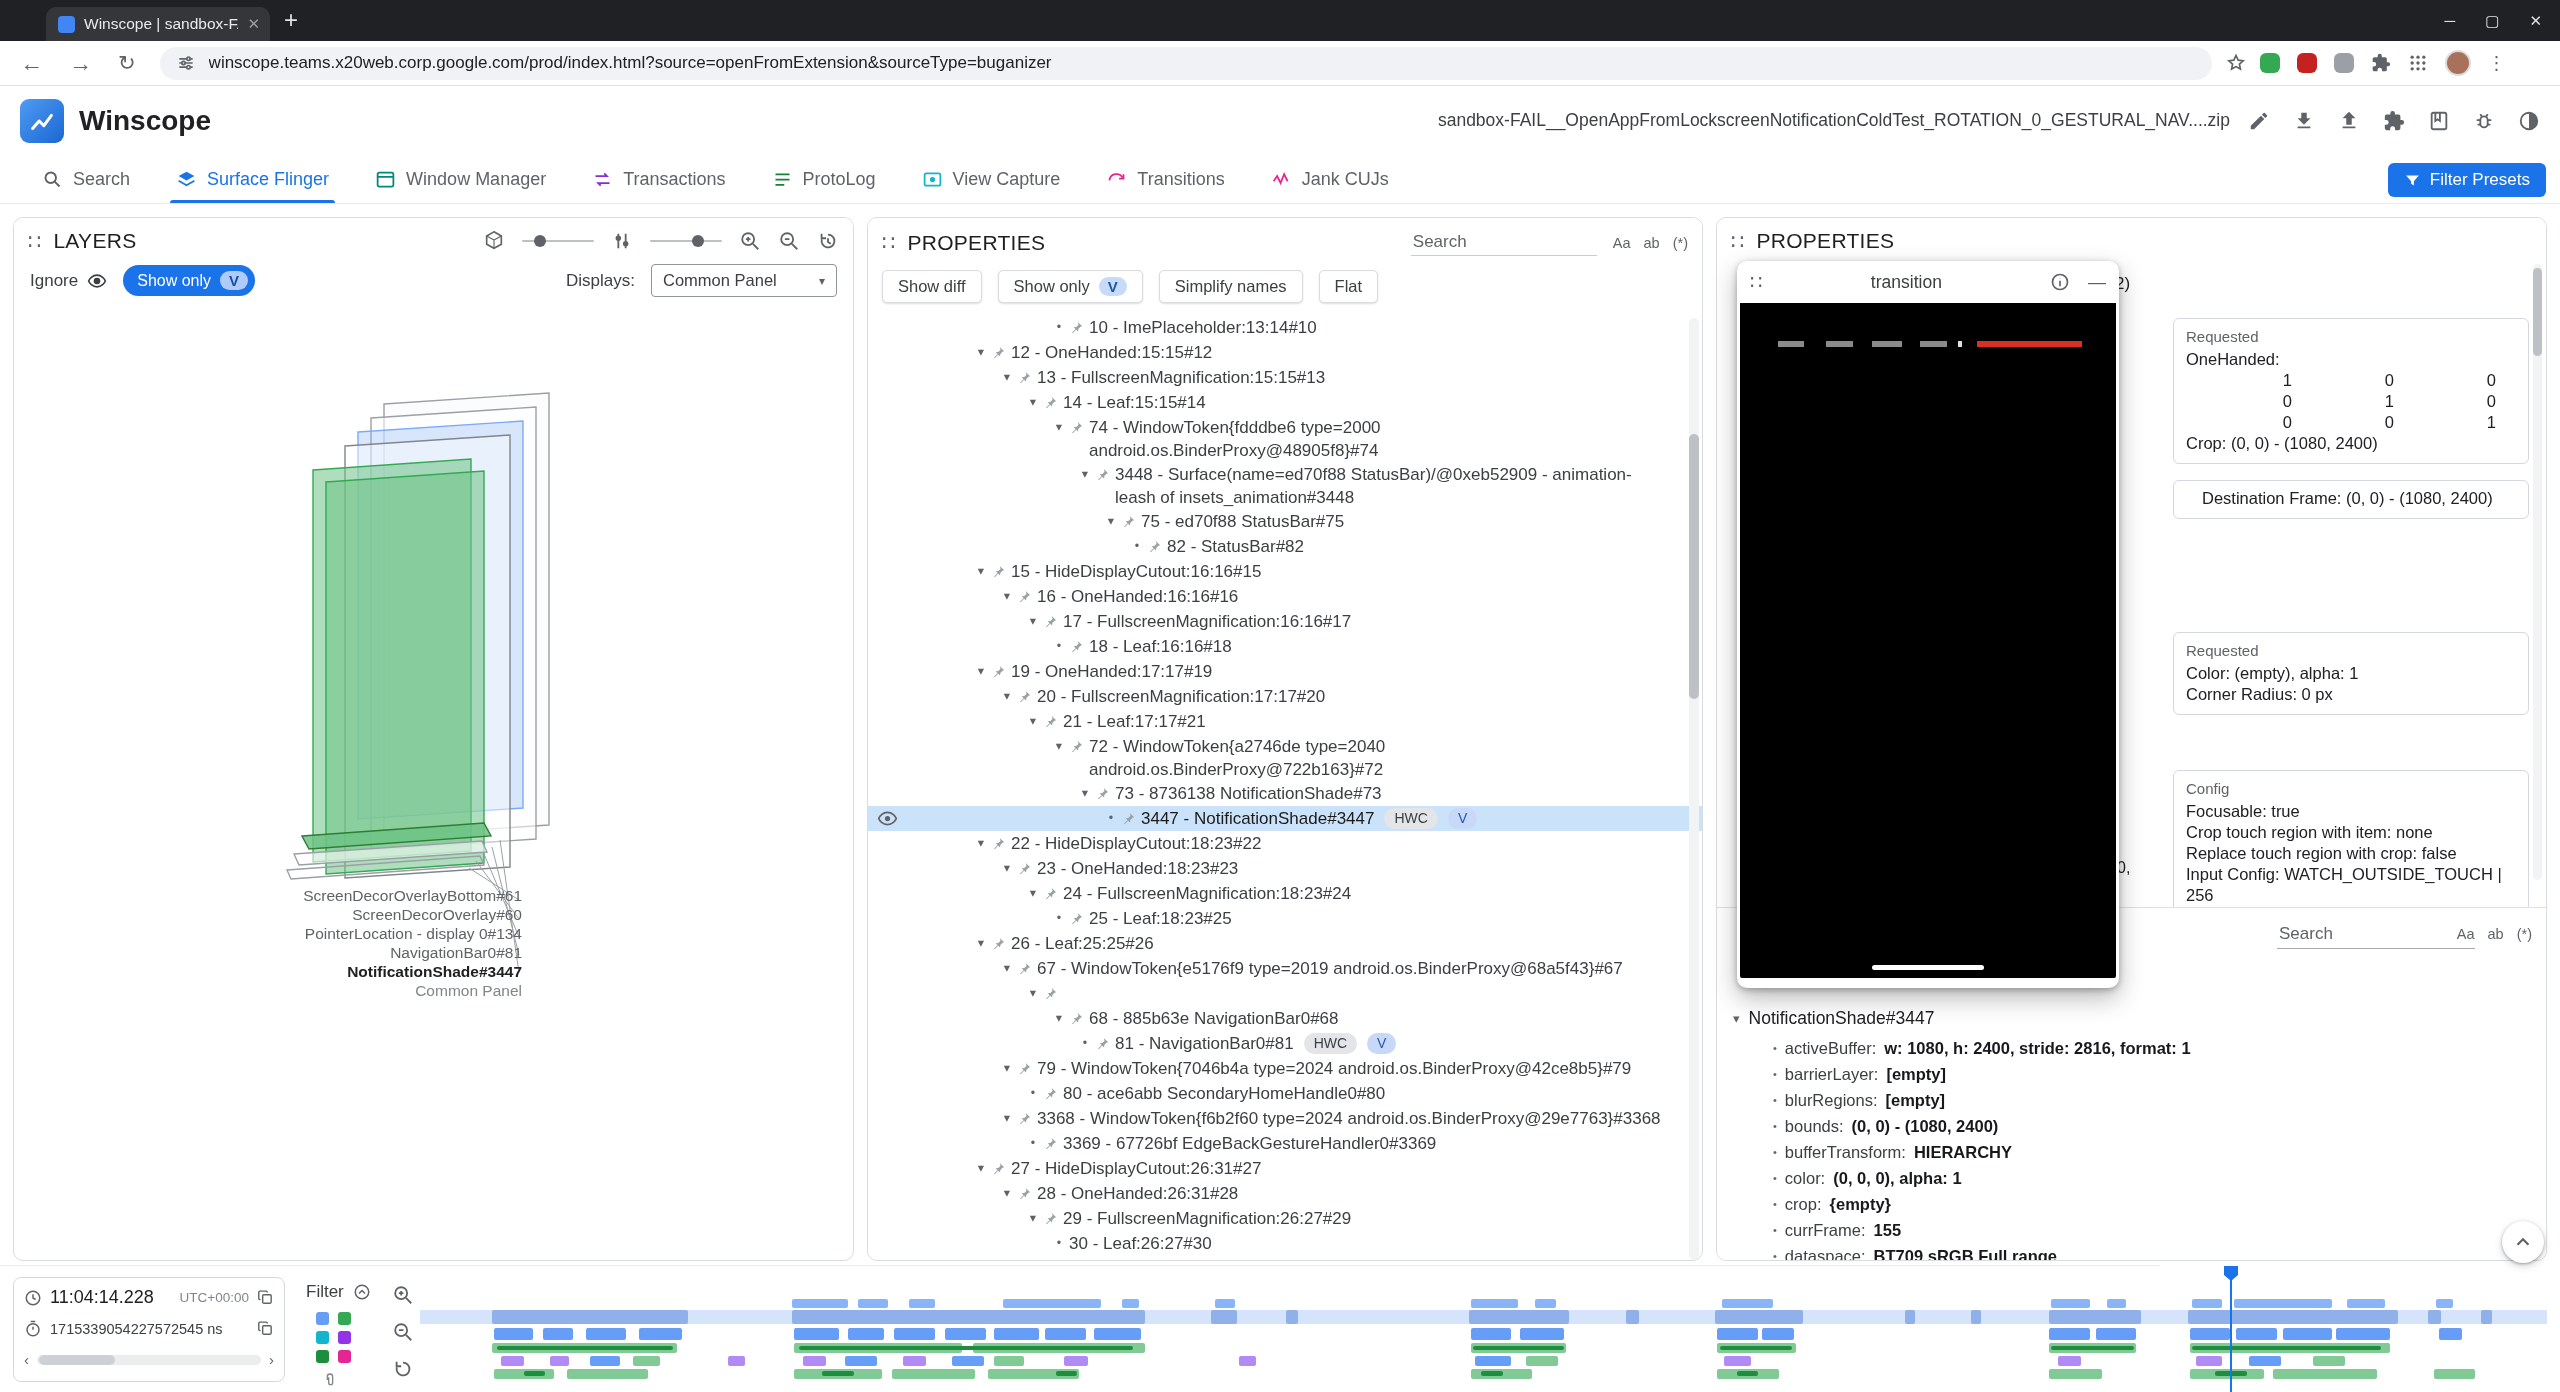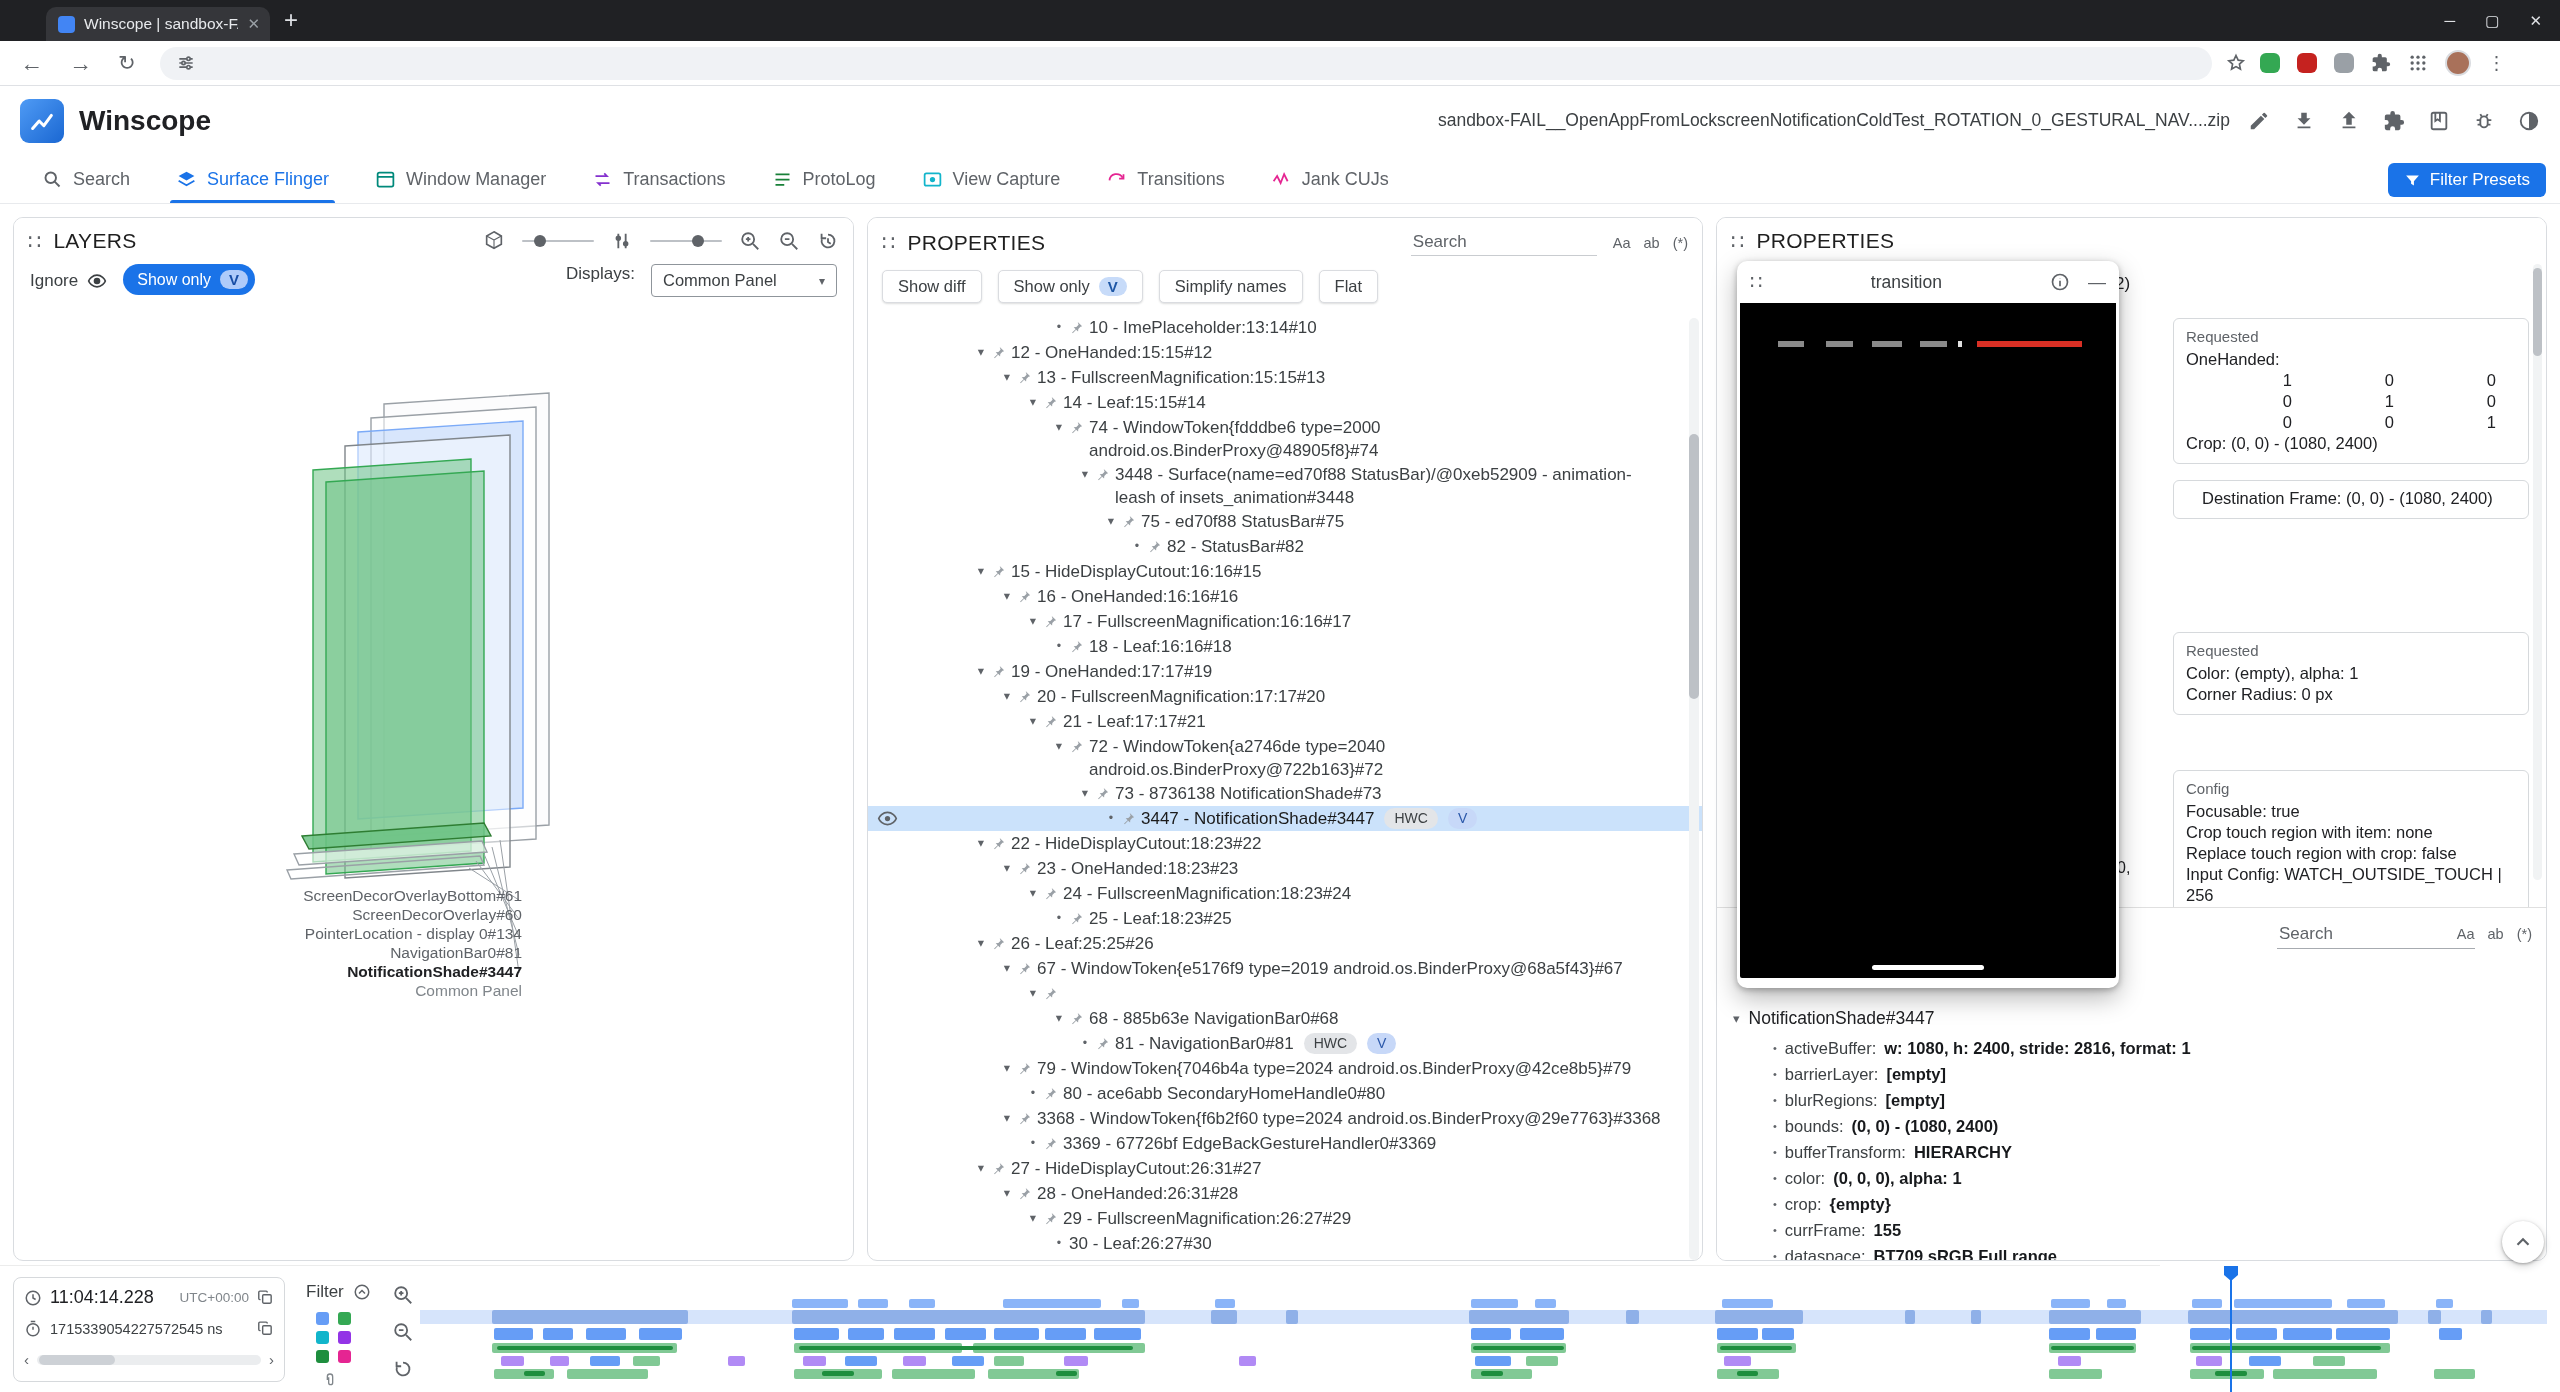--- a/index.html
+++ b/index.html
@@ -54,21 +54,21 @@
   .panel-properties { left:1716px; width:831px; }
   .phead { display:flex; align-items:center; gap:12px; padding:11px 14px 6px; position:relative; z-index:2; background:#fff; }
   .phandle { color:#5f6368; font-size:21px; line-height:1; }
   .ptitle { font-size:21px; font-weight:500; color:#1f1f1f; letter-spacing:.3px; }
 
   
   .lyr-tools { margin-left:auto; display:flex; align-items:center; gap:17px; color:#5f6368; }
   .t-ico { width:22px; height:22px; }
   .slider { width:72px; height:2px; background:#bdc1c6; border-radius:1px; position:relative; }
   .knob { position:absolute; top:-5px; width:12px; height:12px; border-radius:50%; background:#5f6368; }
-  .lyr-controls { display:flex; padding:5px 16px 2px; gap:16px; position:relative; z-index:2; background:#fff; }
+  .lyr-controls { display:flex; align-items:center; padding:5px 16px 2px; gap:16px; position:relative; z-index:2; background:#fff; }
   .ignore-wrap { display:flex; align-items:center; gap:9px; color:#3c4043; font-size:17px; }
   .chip-showonly { background:#1a73e8; color:#fff; border-radius:16px; height:31px; display:flex; align-items:center; gap:9px; padding:0 7px 0 14px; font-size:16px; }
   .chip-v-inner { background:#aecbfa; color:#174ea6; border-radius:12px; padding:1px 9px; font-size:15px; font-weight:600; }
   .lyr-spacer { flex:1; }
   .displays-label { color:#3c4043; font-size:17px; }
   .displays-select { border:1px solid #8f959b; border-radius:4px; height:33px; width:186px; display:flex; align-items:center; justify-content:space-between; padding:0 11px; font-size:16.5px; color:#3c4043; }
   .lyr-canvas { position:absolute; left:0; top:0; width:839px; height:1042px; z-index:1; pointer-events:none; }
   .lyr-labels { position:absolute; left:228px; top:668px; width:280px; text-align:right; z-index:2; }
   .lyr-label { font-size:15.5px; line-height:19px; color:#5f6368; }
   .lyr-label.bold { color:#202124; font-weight:700; }
@@ -184,20 +184,21 @@
     <span class="navbtn reload">↻</span>
     <div class="omnibox">
       <span class="tool-ico">
         <svg viewBox="0 0 24 24" fill="none" stroke="currentColor" stroke-width="2">
             <path d="M4 7h9M17 7h3M4 12h3M11 12h9M4 17h9M17 17h3"></path>
             <circle cx="15" cy="7" r="2"></circle>
             <circle cx="9" cy="12" r="2"></circle>
             <circle cx="15" cy="17" r="2"></circle>
           </svg>
       </span>
+      <span class="omni-url">winscope.teams.x20web.corp.google.com/prod/index.html?source=openFromExtension&amp;sourceType=buganizer</span>
     </div>
     <span class="tool-ico" style="margin-left:14px">
       <svg viewBox="0 0 24 24" fill="none" stroke="currentColor" stroke-width="2">
           <path d="M12 3l2.6 5.6 6 .7-4.5 4.1 1.2 5.9-5.3-3-5.3 3 1.2-5.9L3.4 9.3l6-.7L12 3z"></path>
         </svg>
     </span>
     <div class="right-icos">
       <span class="extdot" style="background:#34a853"></span>
       <span class="extdot" style="background:#c5221f"></span>
       <span class="extdot" style="background:#9aa0a6"></span>

